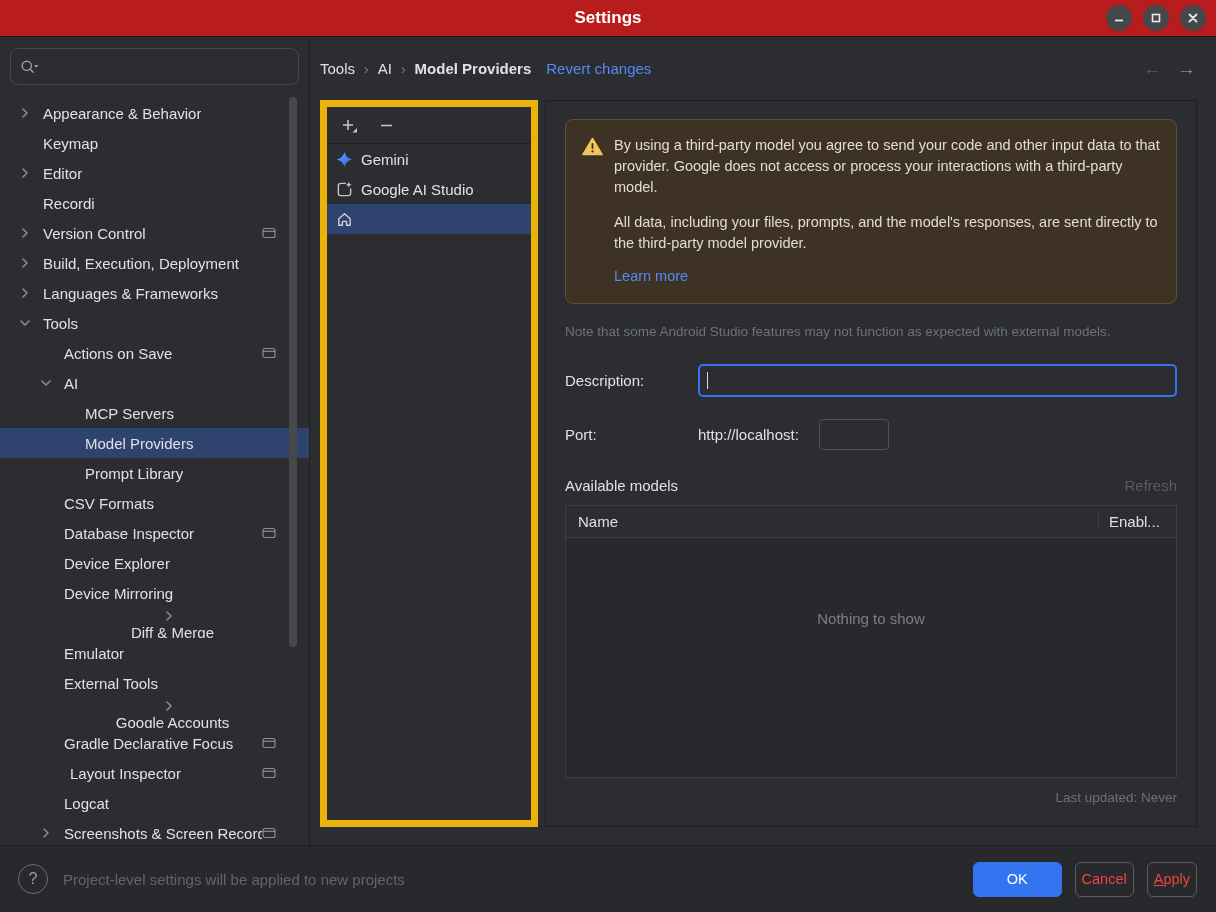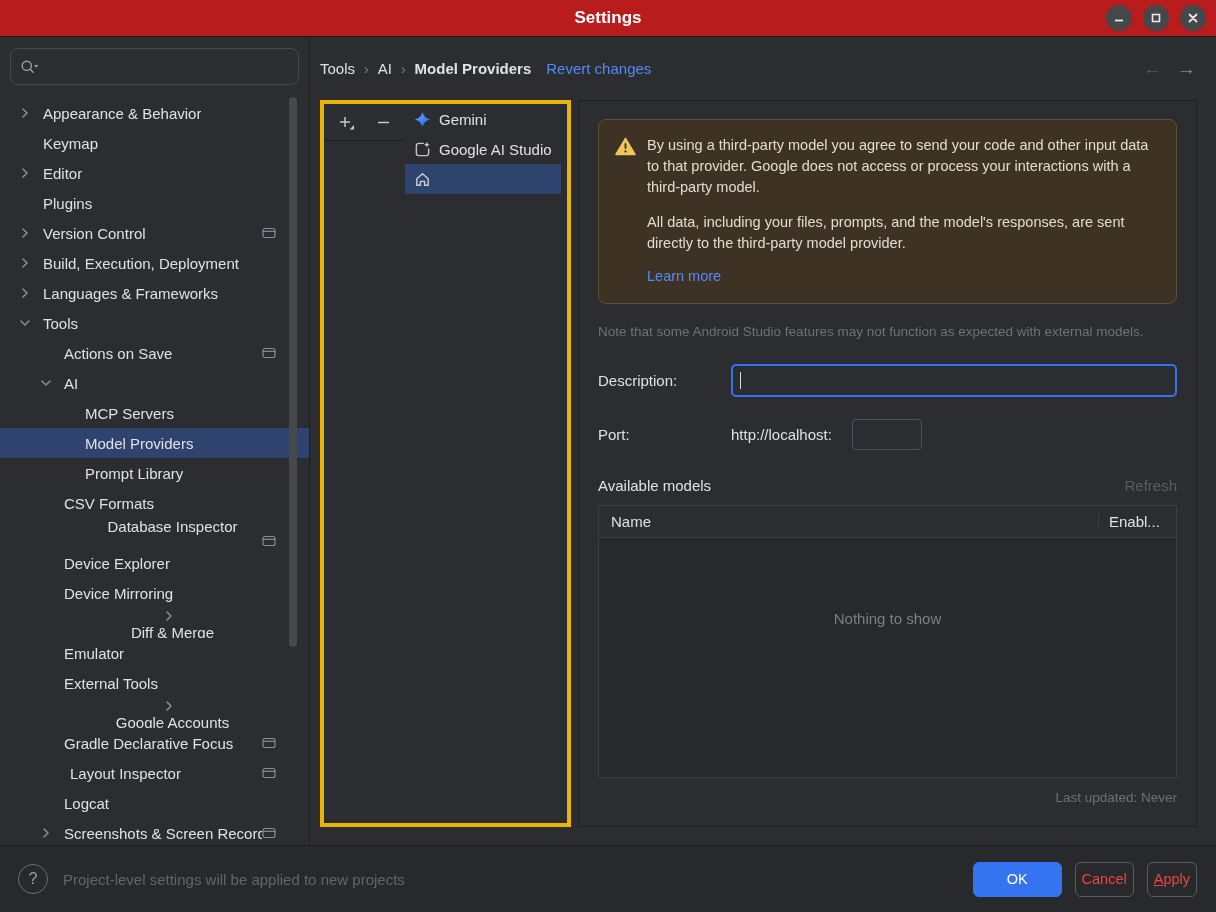--- a/index.html
+++ b/index.html
@@ -48,21 +48,21 @@
   .breadcrumb-bar { height:63px; display:flex; align-items:center; padding:0 20px 0 10px; flex:none; }
   .crumb { color:#dfe1e5; cursor:pointer; }
   .crumb.current { font-weight:bold; cursor:default; }
   .crumb-sep { color:#7a7d83; margin:0 9px; font-size:14px; }
   .revert-link { color:#548af7; margin-left:15px; cursor:pointer; }
   .nav-arrows { margin-left:auto; display:flex; gap:15px; font-size:19px; }
   .nav-back { color:#55585c; cursor:pointer; }
   .nav-fwd { color:#8b8e92; cursor:pointer; }
   .content-row { flex:1; display:flex; padding:0 19px 18px 10px; min-height:0; }
   
-  .provider-panel { width:251px; flex:none; border:4px solid #eab308; display:flex; }
+  .provider-panel { width:218px; flex:none; border:7px solid #eab308; display:flex; flex-direction:column; }
   .provider-toolbar {
     height:37px; flex:none; border-bottom:1px solid #1e1f22;
     display:flex; align-items:center; padding:0 11px; gap:15px;
   }
   .tool-btn { display:flex; align-items:center; cursor:pointer; background:none; border:none; padding:2px; }
   .provider-row { height:30px; display:flex; align-items:center; padding:0 9px; gap:8px; cursor:pointer; }
   .provider-row.selected { background:#2e436e; }
   .provider-row .p-icon { display:flex; flex:none; }
   
   .content-panel {
@@ -177,21 +177,21 @@
         <div class="tree-row" style="padding-left: 15px;">
           <span class="chev">
             <svg width="16" height="16" viewBox="0 0 16 16">
               <polyline points="6,4 10,8 6,12" fill="none" stroke="#898c92" stroke-width="1.6" stroke-linecap="round" stroke-linejoin="round"></polyline>
             </svg>
           </span>
           <span class="lbl">Editor</span>
         </div>
         <div class="tree-row" style="padding-left: 15px;">
           <span class="chev"></span>
-          <span class="lbl">Plugins</span>
+          <span class="lbl">Recordi</span>
         </div>
         <div class="tree-row" style="padding-left: 15px;">
           <span class="chev">
             <svg width="16" height="16" viewBox="0 0 16 16">
               <polyline points="6,4 10,8 6,12" fill="none" stroke="#898c92" stroke-width="1.6" stroke-linecap="round" stroke-linejoin="round"></polyline>
             </svg>
           </span>
           <span class="lbl">Version Control</span>
           <span class="flag">
             <svg width="14" height="12" viewBox="0 0 14 12">
@@ -251,21 +251,21 @@
           <span class="lbl">Model Providers</span>
         </div>
         <div class="tree-row" style="padding-left: 57px;">
           <span class="chev"></span>
           <span class="lbl">Prompt Library</span>
         </div>
         <div class="tree-row" style="padding-left: 36px;">
           <span class="chev"></span>
           <span class="lbl">CSV Formats</span>
         </div>
-        <div class="tree-row" style="padding-left: 36px; flex-direction: column;">
+        <div class="tree-row" style="padding-left: 36px;">
           <span class="chev"></span>
           <span class="lbl">Database Inspector</span>
           <span class="flag">
             <svg width="14" height="12" viewBox="0 0 14 12">
               <rect x="1" y="1.5" width="12" height="9" rx="2" fill="none" stroke="#8a8d93" stroke-width="1.2"></rect>
               <line x1="1" y1="4.3" x2="13" y2="4.3" stroke="#8a8d93" stroke-width="1.2"></line>
             </svg>
           </span>
         </div>
         <div class="tree-row" style="padding-left: 36px;">

